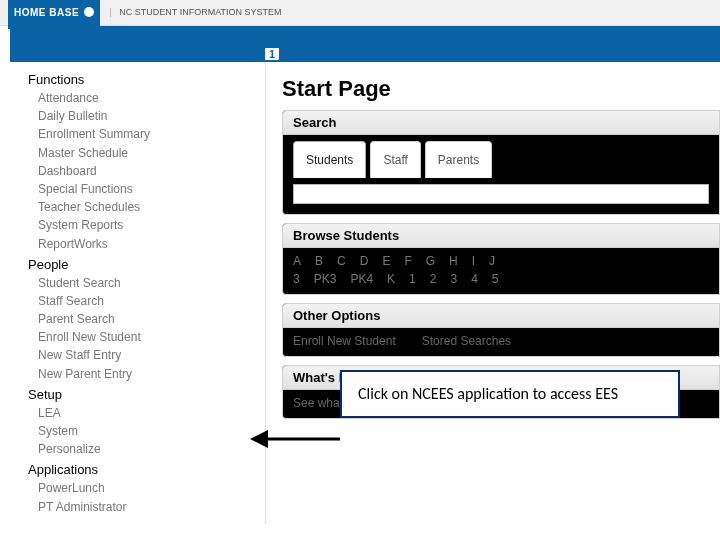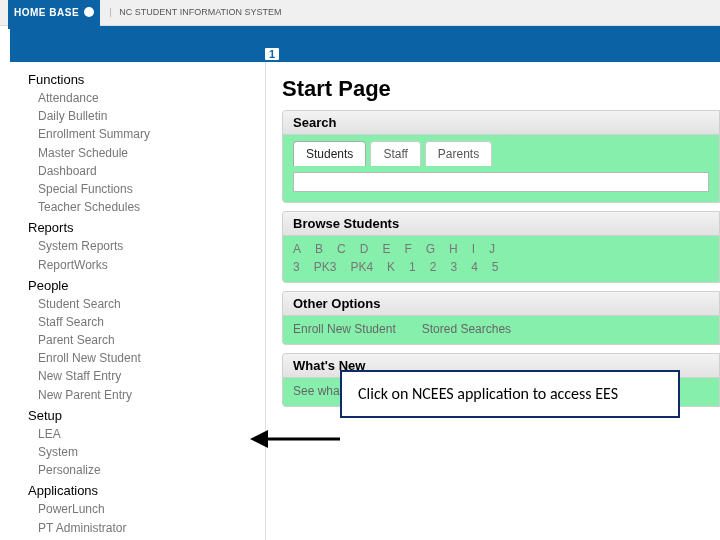--- a/index.html
+++ b/index.html
@@ -99,42 +99,42 @@
   }
   .page-title {
     font-size: 22px;
     font-weight: bold;
     margin: 6px 0 8px 0;
   }
   .panel {
     border: 1px solid #d0d0d0;
     border-radius: 4px 0 0 4px;
     margin-bottom: 8px;
-    background: #86efac;
+    background: #000000;
     overflow: hidden;
   }
   .panel-head {
     background: linear-gradient(#f3f3f3, #e2e2e2);
     font-weight: bold;
     font-size: 13px;
     padding: 4px 10px;
     border-bottom: 1px solid #d0d0d0;
   }
   .panel-body {
     padding: 6px 10px 8px 10px;
     color: #666;
     font-size: 12px;
   }
   .tabs { display: flex; gap: 4px; padding: 6px 10px 0 10px; }
   .tab {
     background: #fff;
     border: 1px solid #ccc;
     border-bottom: none;
     border-radius: 4px 4px 0 0;
-    padding: 5px 12px;
+    padding: 11px 12px;
     font-size: 12px;
     color: #555;
     cursor: pointer;
   }
   .tab.active { border-color: #aaa; color: #222; }
   .search-row { padding: 6px 10px 10px 10px; }
   .search-input {
     width: 100%;
     border: 1px solid #b8b8b8;
     height: 20px;
@@ -194,21 +194,20 @@
     <ul class="nav-list">
       <li class="nav-item">Attendance</li>
       <li class="nav-item">Daily Bulletin</li>
       <li class="nav-item">Enrollment Summary</li>
       <li class="nav-item">Master Schedule</li>
       <li class="nav-item">Dashboard</li>
       <li class="nav-item">Special Functions</li>
       <li class="nav-item">Teacher Schedules</li>
     </ul>
 
-    <div class="sec-head">Reports</div>
     <ul class="nav-list">
       <li class="nav-item">System Reports</li>
       <li class="nav-item">ReportWorks</li>
     </ul>
 
     <div class="sec-head">People</div>
     <ul class="nav-list">
       <li class="nav-item">Student Search</li>
       <li class="nav-item">Staff Search</li>
       <li class="nav-item">Parent Search</li>

